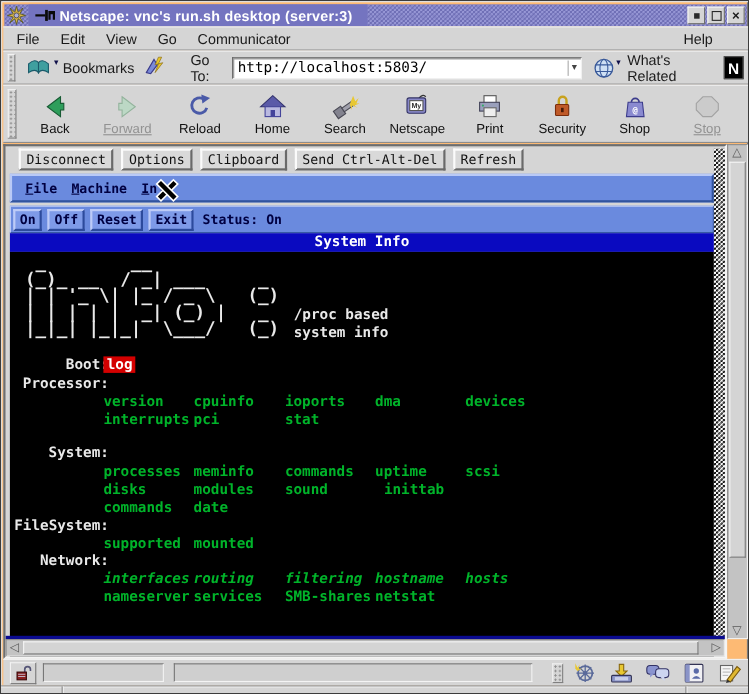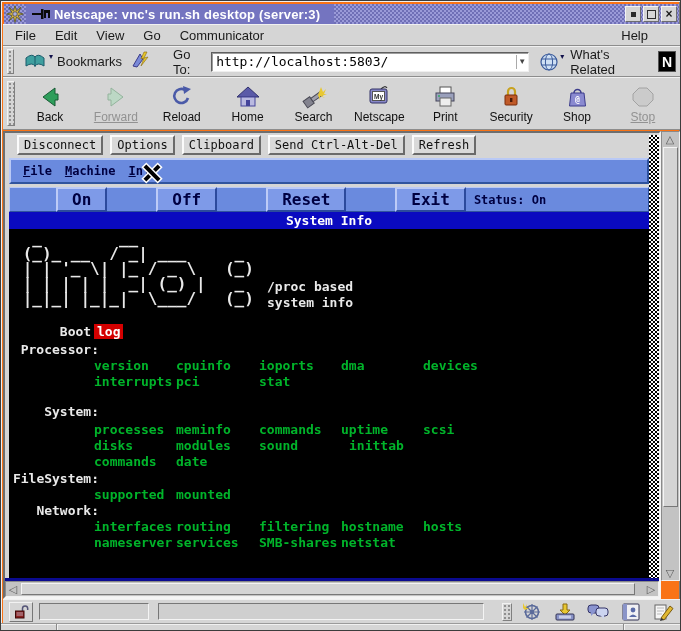--- a/index.html
+++ b/index.html
@@ -1,17 +1,17 @@
 <!DOCTYPE html>
 <html><head>
 <meta charset="utf-8">
 <style>
   html,body{margin:0;padding:0;background:#888;}
   *{box-sizing:border-box;}
-  .screen{position:relative;width:681px;height:631px;background:#f97316;
+  .screen{position:relative;width:681px;height:631px;background:#fdba74;
     font-family:"Liberation Sans",sans-serif;overflow:hidden;
     border:1px solid #3c3c3c;box-shadow:inset 1px 1px 0 #f0f0f0, inset -1px -1px 0 #7a7a7a;}
   
   .titlebar{position:absolute;left:3px;top:3px;width:675px;height:20px;display:flex;align-items:center;
     background-color:#6f6fb6;
     background-image:linear-gradient(45deg,#9a9ad8 25%,transparent 25%,transparent 75%,#9a9ad8 75%),
                      linear-gradient(45deg,#9a9ad8 25%,transparent 25%,transparent 75%,#9a9ad8 75%);
     background-size:4px 4px;background-position:0 0,2px 2px;}
   .tb-solid{display:flex;align-items:center;height:100%;background:#7474c0;padding:0 14px 0 4px;}
   .title-text{color:#fff;font-size:13px;font-weight:bold;white-space:nowrap;letter-spacing:.2px;}
@@ -60,22 +60,22 @@
   .vnc-menu-item::first-letter{text-decoration:underline;}
   .xcursor{position:absolute;left:131px;top:3px;width:20px;height:20px;}
   .xcursor .b1,.xcursor .b2{position:absolute;left:8px;top:0;width:4px;height:20px;background:#000;
     box-shadow:0 0 0 1.5px #fff;}
   .xcursor .b1{transform:rotate(45deg);}
   .xcursor .b2{transform:rotate(-45deg);}
   .vnc-powerbar{position:absolute;left:0;top:29px;width:100%;height:25px;background:#6a8ade;
     border:1px solid;border-color:#b9c9f6 #31549e #31549e #b9c9f6;display:flex;align-items:center;
     padding-left:2px;font-family:"DejaVu Sans Mono",monospace;font-weight:bold;font-size:12px;color:#000041;}
   .vnc-blue-btn{background:#7e9ae8;border:2px solid;border-color:#bdcbf7 #2c4a9c #2c4a9c #bdcbf7;
-    color:#000041;font-family:"DejaVu Sans Mono",monospace;font-weight:bold;font-size:16px;
-    padding:1px 14px;margin-right:5px;white-space:nowrap;margin-left:44px;}
+    color:#000041;font-family:"DejaVu Sans Mono",monospace;font-weight:bold;font-size:12px;
+    padding:1px 4px;margin-right:5px;white-space:nowrap;}
   .vnc-status{margin-left:3px;}
   .page-titlebar{position:absolute;left:0;top:54px;width:100%;height:17px;background:#0a0ac0;
     color:#fff;text-align:center;font-family:"DejaVu Sans Mono",monospace;font-weight:bold;font-size:13px;line-height:17px;}
   .term{position:absolute;left:0;top:71px;width:100%;height:392px;background:#000;
     font-family:"DejaVu Sans Mono",monospace;font-weight:bold;color:#e9e9e9;}
   .ascii{position:absolute;left:4px;top:2px;margin:0;font-family:"DejaVu Sans Mono",monospace;
     font-weight:bold;font-size:16px;line-height:15px;color:#e9e9e9;}
   .tagline{position:absolute;left:258px;font-size:13px;}
   .term-row{position:absolute;left:0;right:0;height:16px;font-size:13px;}
   .term-label{position:absolute;left:2px;width:88px;text-align:right;color:#e9e9e9;}
@@ -372,21 +372,21 @@
           <span class="term-label">FileSystem:</span>
         </div>
         <div class="term-row" style="top:258px;">
           <span class="term-link lc0">supported</span>
           <span class="term-link lc1">mounted</span>
         </div>
 
         <div class="term-row" style="top:274px;">
           <span class="term-label">Network:</span>
         </div>
-        <div class="term-row" style="top:290px;">
+        <div class="term-row" style="top:290px;font-style:italic;">
           <span class="term-link lc0">interfaces</span>
           <span class="term-link lc1">routing</span>
           <span class="term-link lc2">filtering</span>
           <span class="term-link lc3">hostname</span>
           <span class="term-link lc4">hosts</span>
         </div>
         <div class="term-row" style="top:306px;">
           <span class="term-link lc0">nameserver</span>
           <span class="term-link lc1">services</span>
           <span class="term-link lc2">SMB-shares</span>

